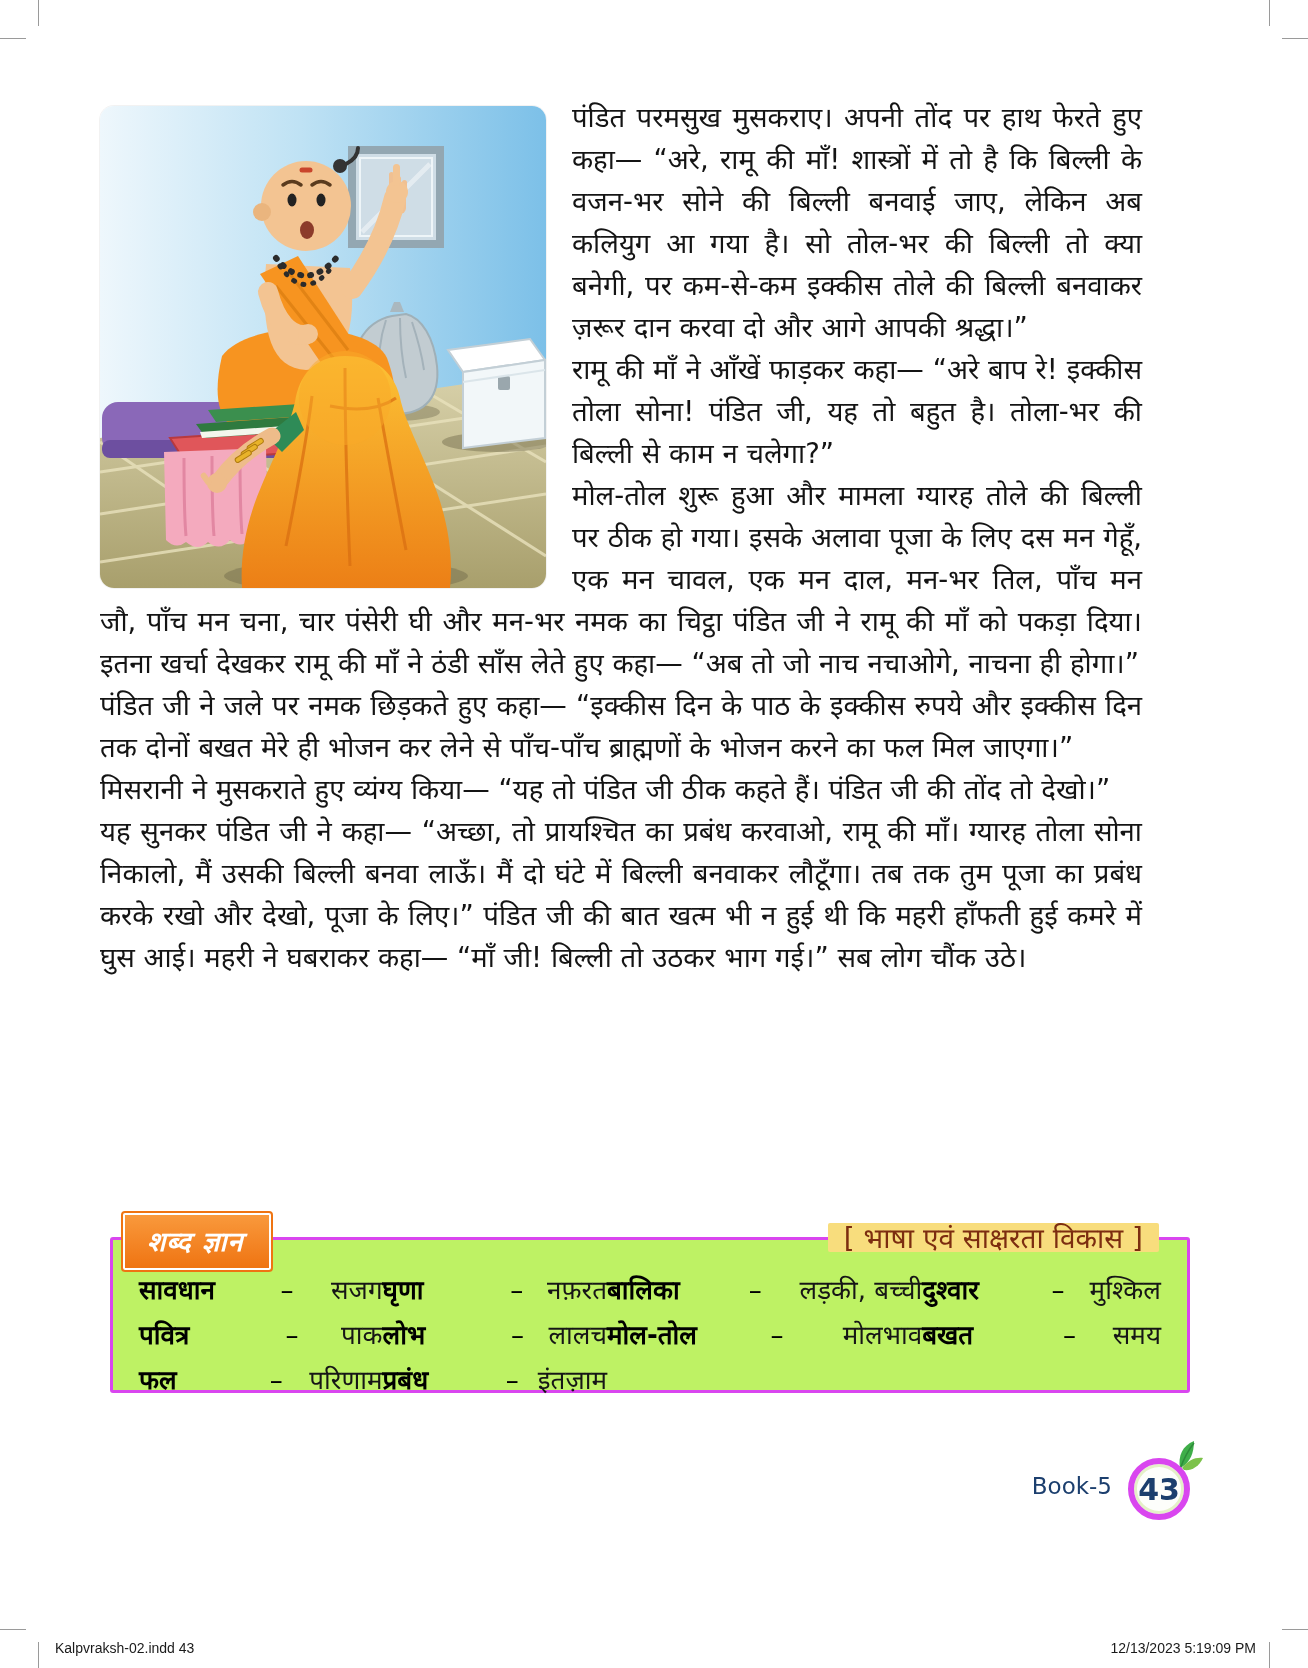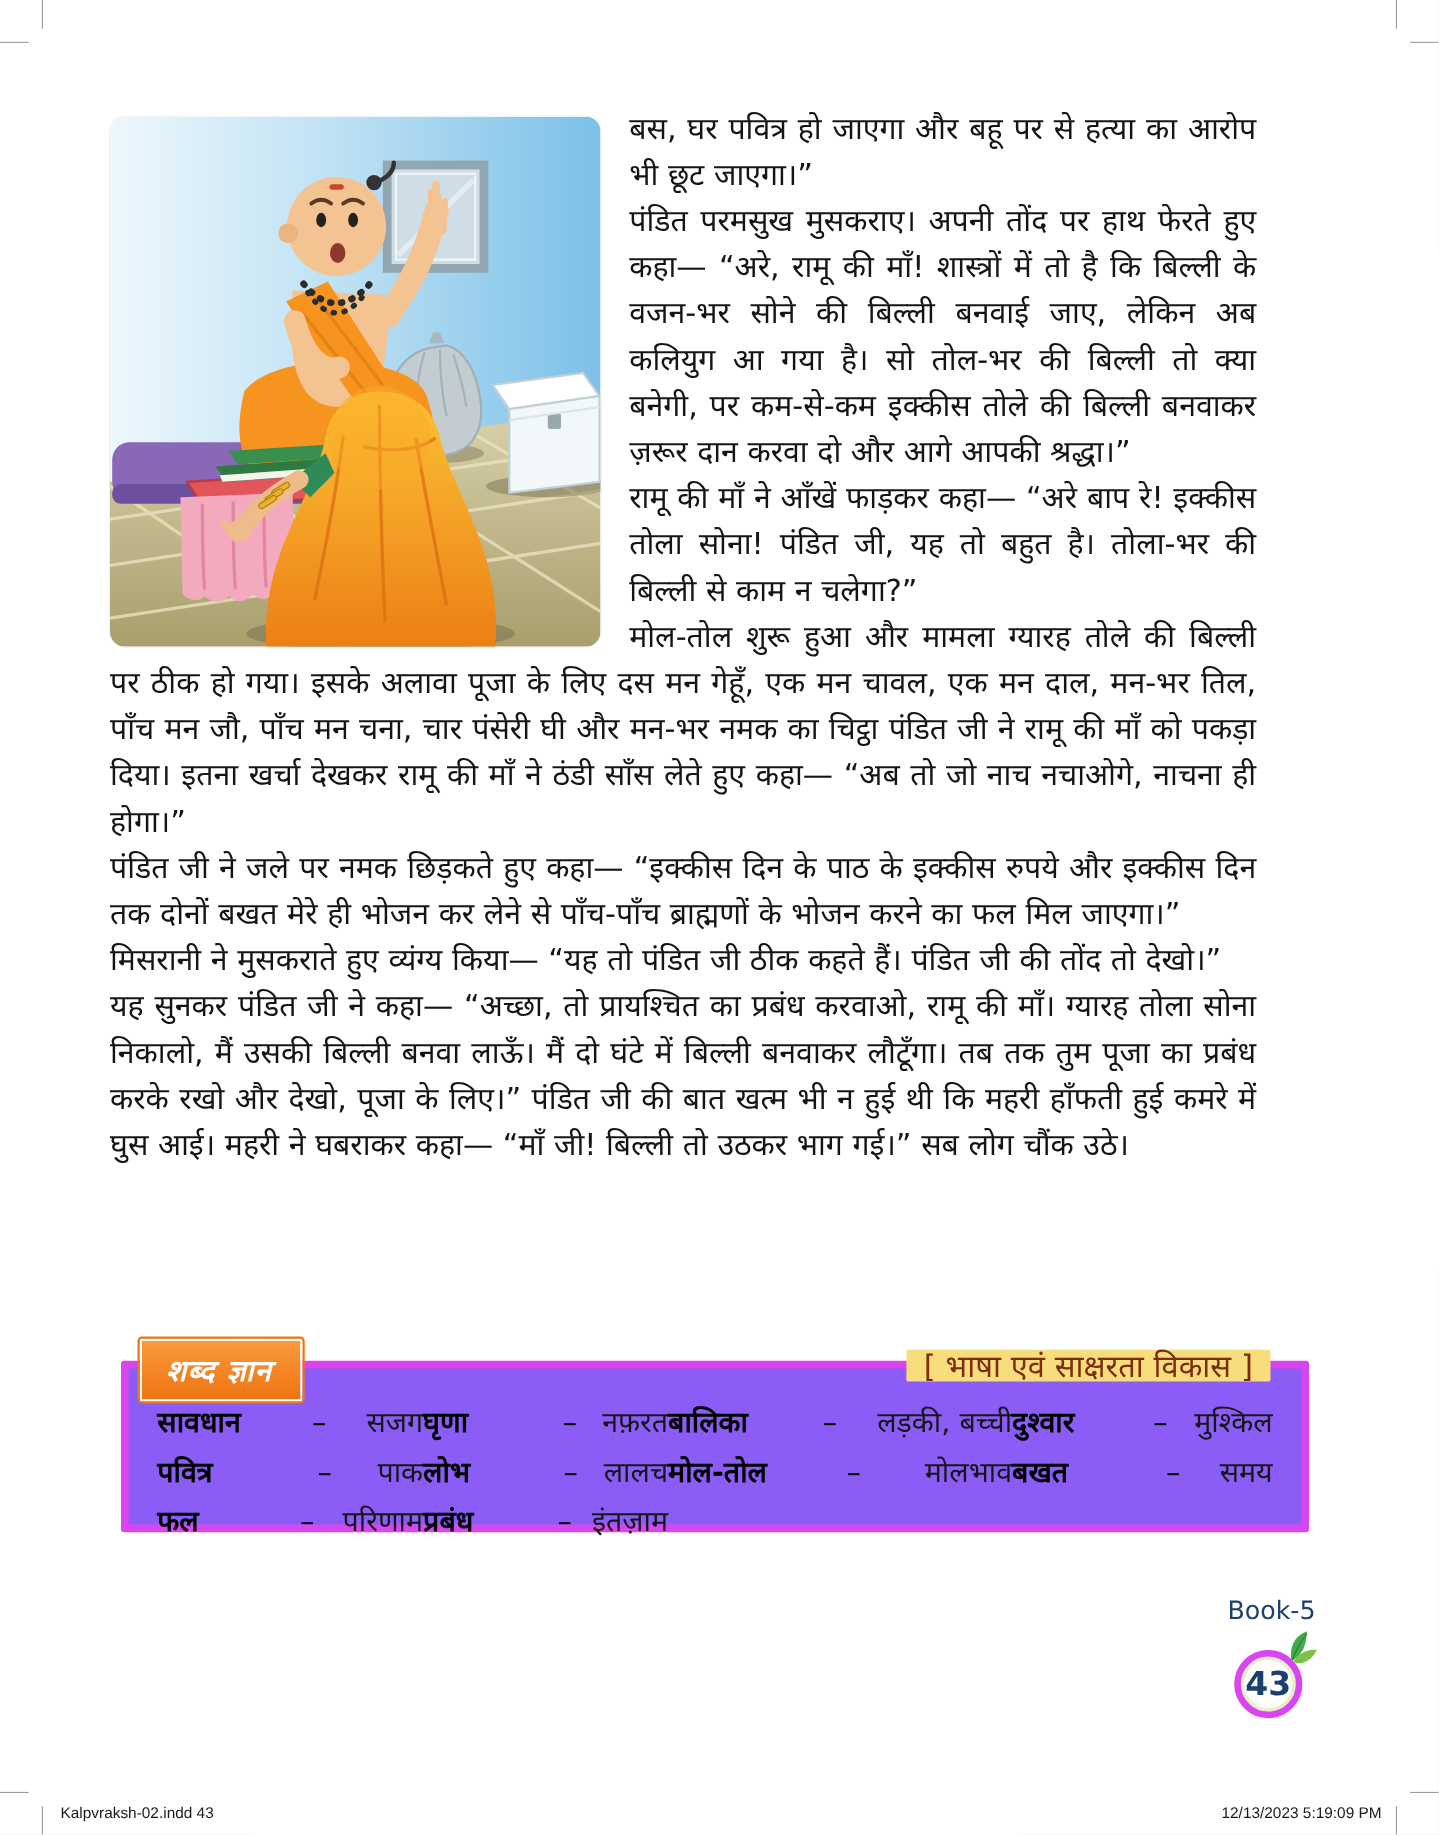--- a/index.html
+++ b/index.html
@@ -25,21 +25,21 @@
   }
   .illustration svg { display:block; width:100%; height:100%; }
   .story p {
     margin:0; font-size:27.5px; line-height:42px;
     text-align:justify; text-justify:inter-word; color:#141414;
   }
 
   
   .vocab-box {
     position:absolute; left:110px; top:1237px; width:1080px; height:156px;
-    border:7px solid #d946ef; border-radius:3px; background:#8b5cf6;
+    border:3px solid #d946ef; border-radius:3px; background:#bef264;
   }
   .vocab-tab {
     position:absolute; left:10px; top:-27px; padding:7px 26px 9px 22px;
     background:linear-gradient(#f9993c,#ef7412); color:#fff;
     font-size:27px; font-weight:bold; font-style:italic;
     border:2px solid #fff; outline:2px solid #ef7412; border-radius:2px;
     letter-spacing:1px;
   }
   .vocab-tag {
     position:absolute; right:28px; top:-17px; padding:3px 16px 0;
@@ -51,21 +51,21 @@
     row-gap:5px; padding:30px 26px 10px 26px;
   }
   .vocab-entry { display:flex; align-items:baseline; font-size:26px; line-height:40px;justify-content:space-between; }
   .vocab-word { font-weight:bold; min-width:104px; color:#000; }
   .vocab-dash { width:38px; text-align:center; color:#000; }
   .vocab-meaning { color:#161616; }
 
   
   .book-footer {
     position:absolute; right:112px; top:1452px;
-    display:flex; align-items:center; gap:16px;flex-direction:column;
+    display:flex; align-items:center; gap:16px;
   }
   .book-label { color:#1c3f6e; font-size:23px; }
   .page-badge { position:relative; width:68px; height:68px; }
   .page-badge .leaves { position:absolute; top:-14px; right:-8px; }
   .page-circle {
     position:absolute; left:0; bottom:0; width:62px; height:62px;
     border-radius:50%; background:#fdfefb; border:6px solid #d946ef;
     box-shadow: inset 0 0 0 3px #e4f0c8;
     display:flex; align-items:center; justify-content:center;
     color:#1c3f6e; font-weight:bold; font-size:30px;
@@ -202,21 +202,20 @@
           <g>
             <rect x="146" y="336" width="18" height="5" rx="2.5" fill="#e8b32a" stroke="#b07c0f" stroke-width="1" transform="rotate(-32 155 338)"></rect>
             <rect x="140" y="342" width="18" height="5" rx="2.5" fill="#e8b32a" stroke="#b07c0f" stroke-width="1" transform="rotate(-32 149 344)"></rect>
             <rect x="134" y="348" width="18" height="5" rx="2.5" fill="#e8b32a" stroke="#b07c0f" stroke-width="1" transform="rotate(-32 143 350)"></rect>
           </g>
         </g>
       </svg>
     </div>
 
     <div class="story">
-      <p>बस, घर पवित्र हो जाएगा और बहू पर से हत्या का आरोप भी छूट जाएगा।”</p>
       <p>पंडित परमसुख मुसकराए। अपनी तोंद पर हाथ फेरते हुए कहा— “अरे, रामू की माँ! शास्त्रों में तो है कि बिल्ली के वजन-भर सोने की बिल्ली बनवाई जाए, लेकिन अब कलियुग आ गया है। सो तोल-भर की बिल्ली तो क्या बनेगी, पर कम-से-कम इक्कीस तोले की बिल्ली बनवाकर ज़रूर दान करवा दो और आगे आपकी श्रद्धा।”</p>
       <p>रामू की माँ ने आँखें फाड़कर कहा— “अरे बाप रे! इक्कीस तोला सोना! पंडित जी, यह तो बहुत है। तोला-भर की बिल्ली से काम न चलेगा?”</p>
       <p>मोल-तोल शुरू हुआ और मामला ग्यारह तोले की बिल्ली पर ठीक हो गया। इसके अलावा पूजा के लिए दस मन गेहूँ, एक मन चावल, एक मन दाल, मन-भर तिल, पाँच मन जौ, पाँच मन चना, चार पंसेरी घी और मन-भर नमक का चिट्ठा पंडित जी ने रामू की माँ को पकड़ा दिया। इतना खर्चा देखकर रामू की माँ ने ठंडी साँस लेते हुए कहा— “अब तो जो नाच नचाओगे, नाचना ही होगा।”</p>
       <p>पंडित जी ने जले पर नमक छिड़कते हुए कहा— “इक्कीस दिन के पाठ के इक्कीस रुपये और इक्कीस दिन तक दोनों बखत मेरे ही भोजन कर लेने से पाँच-पाँच ब्राह्मणों के भोजन करने का फल मिल जाएगा।”</p>
       <p>मिसरानी ने मुसकराते हुए व्यंग्य किया— “यह तो पंडित जी ठीक कहते हैं। पंडित जी की तोंद तो देखो।”</p>
       <p>यह सुनकर पंडित जी ने कहा— “अच्छा, तो प्रायश्चित का प्रबंध करवाओ, रामू की माँ। ग्यारह तोला सोना निकालो, मैं उसकी बिल्ली बनवा लाऊँ। मैं दो घंटे में बिल्ली बनवाकर लौटूँगा। तब तक तुम पूजा का प्रबंध करके रखो और देखो, पूजा के लिए।” पंडित जी की बात खत्म भी न हुई थी कि महरी हाँफती हुई कमरे में घुस आई। महरी ने घबराकर कहा— “माँ जी! बिल्ली तो उठकर भाग गई।” सब लोग चौंक उठे।</p>
     </div>
   </div>
 
   <div class="vocab-box">

